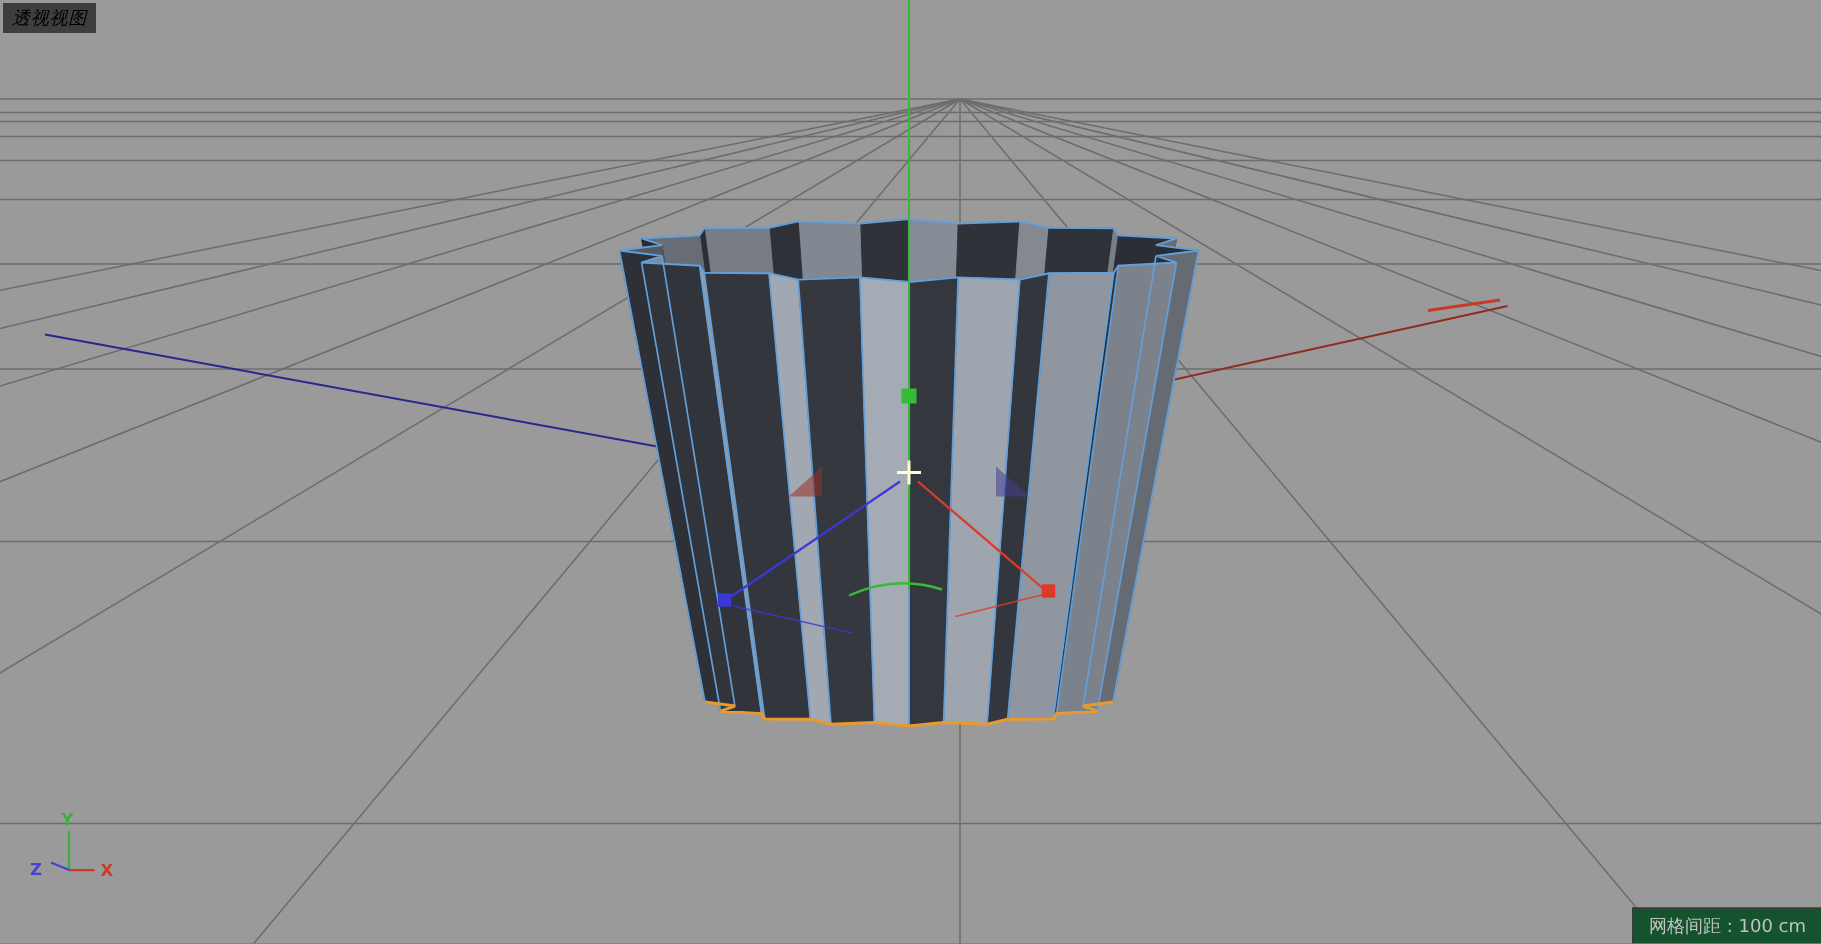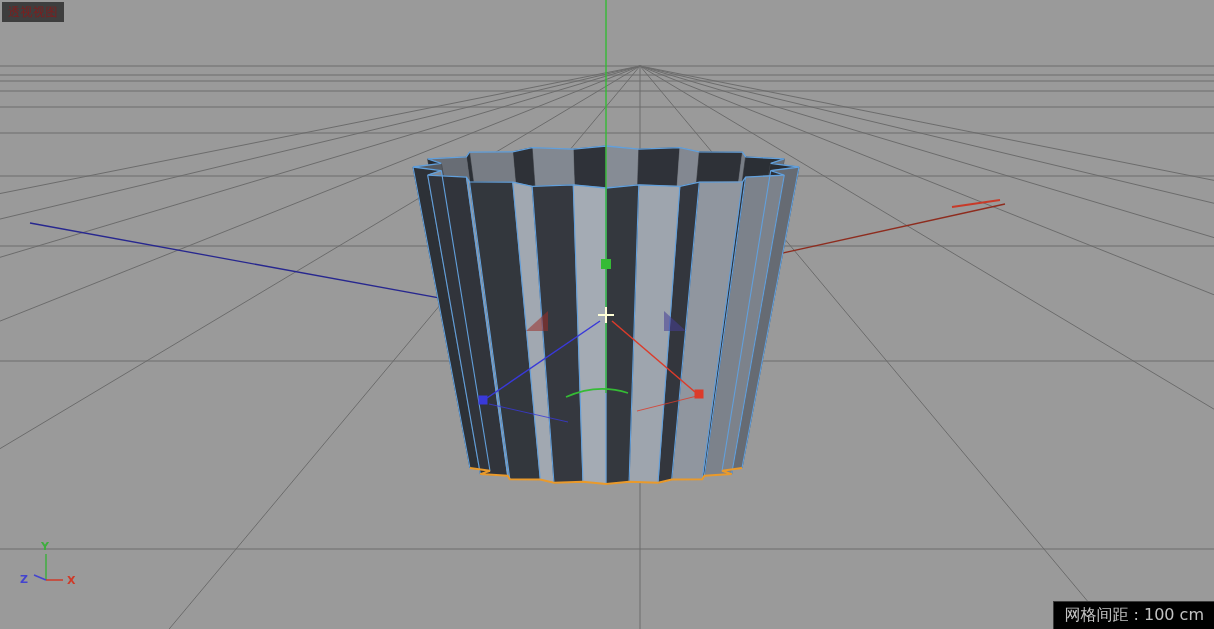--- a/index.html
+++ b/index.html
@@ -2,28 +2,29 @@
 <html><head>
 <meta charset="utf-8">
 <style>
   *{box-sizing:border-box}
   html,body{margin:0;padding:0}
   body{font-family:"DejaVu Sans","Liberation Sans",sans-serif;background:#2b2b2b}
   .viewport{position:relative;width:1214px;height:629px;overflow:hidden;background:#9a9a9a}
   #scene{position:absolute;left:0;top:0;display:block}
   .viewport-label{
     position:absolute;top:2px;left:2px;
-    background:rgba(52,52,52,.9);color:#7f1d1d;
+    background:rgba(52,52,52,.9);color:#000000;
     font-size:12px;line-height:1;padding:4px 6px;letter-spacing:.5px;
     cursor:pointer;
+    font-style:italic;
   }
   .grid-spacing-badge{
     position:absolute;right:0;bottom:0;
-    background:#000000;color:#c2c2c2;
-    font-size:16px;line-height:1;padding:5px 10px 6px;
+    background:#14532d;color:#c2c2c2;
+    font-size:12px;line-height:1;padding:5px 10px 6px;
     border-top:1px solid #3a3a3a;border-left:1px solid #3a3a3a;
   }
   .axis-indicator{position:absolute;left:18px;top:538px;overflow:visible}
   .axis-indicator text{font-size:11px;font-weight:bold}
   .axY{fill:#3fae3f}.axX{fill:#cf3a28}.axZ{fill:#4444cf}
 </style>
 </head>
 <body>
 
 <div class="viewport">

